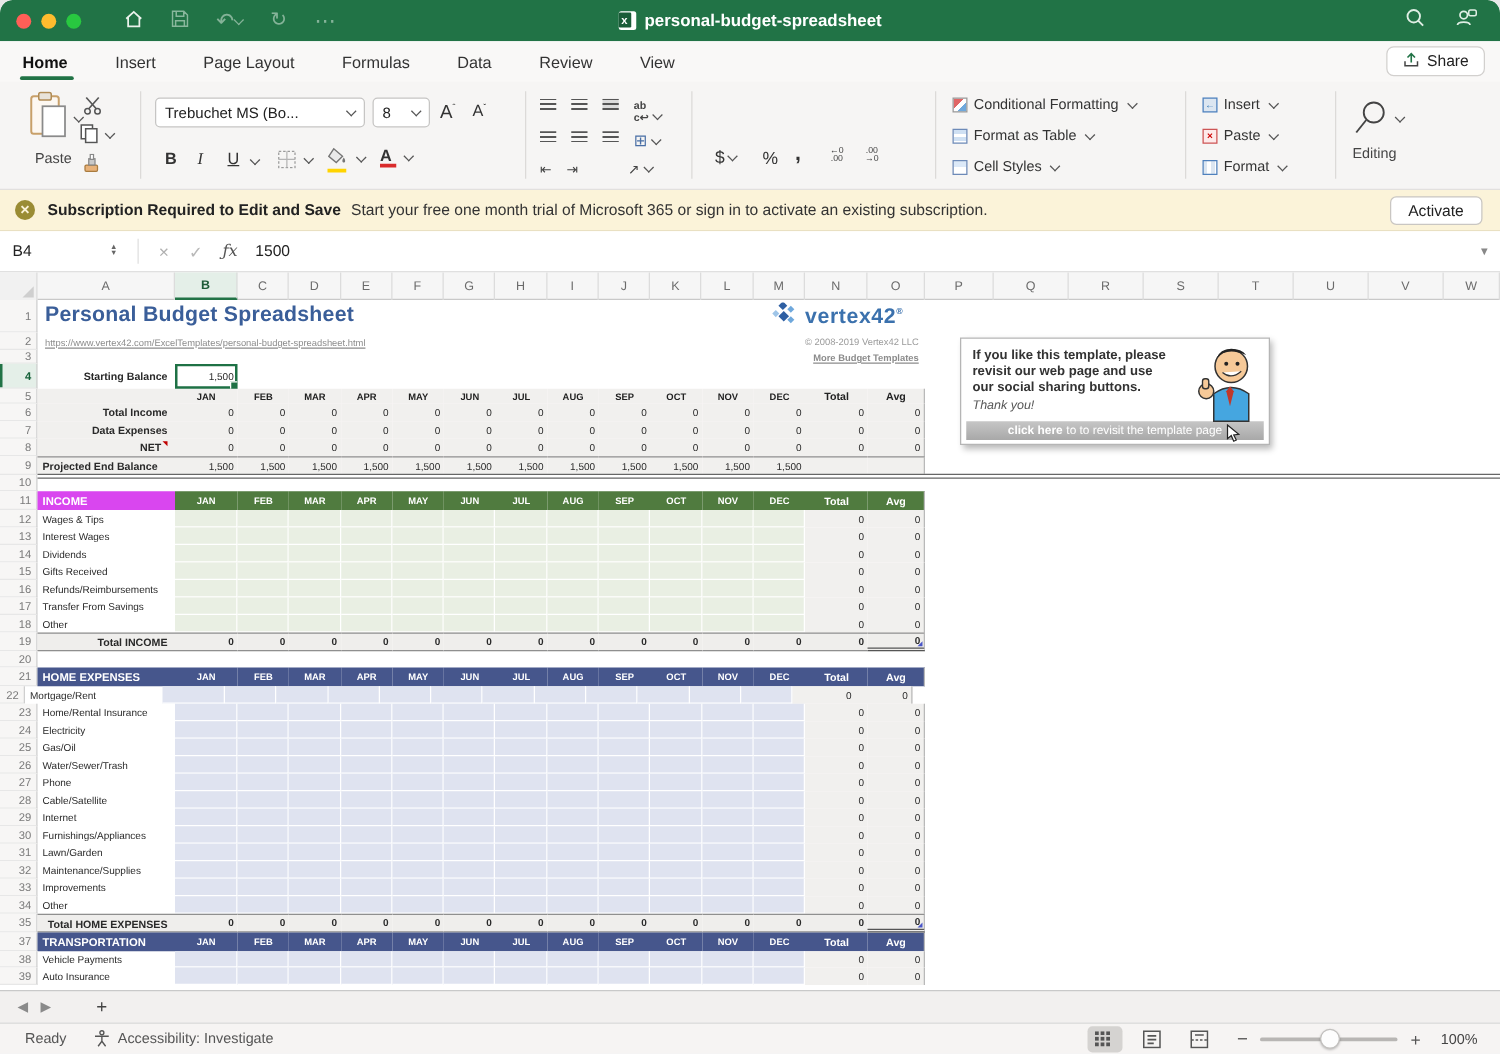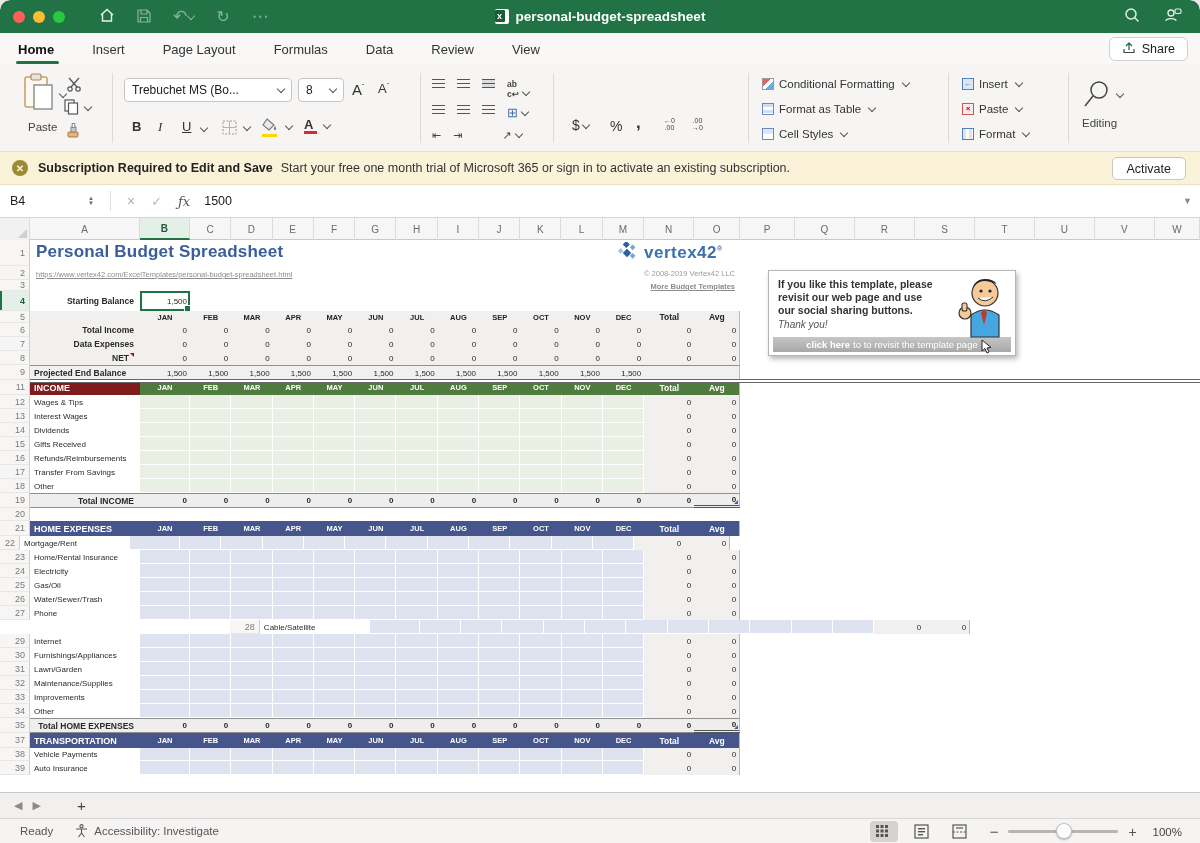--- a/index.html
+++ b/index.html
@@ -477,23 +477,26 @@
         <div class="cell g num bt" style="width: 41.3px;">1,500</div>
         <div class="cell g num bt" style="width: 41.3px;">1,500</div>
         <div class="cell g num bt" style="width: 41.3px;">1,500</div>
         <div class="cell g num bt" style="width: 41.3px;">1,500</div>
         <div class="cell g num bt" style="width: 41.3px;">1,500</div>
         <div class="cell g num bt" style="width: 41.3px;">1,500</div>
         <div class="cell g num bt" style="width: 41.3px;">1,500</div>
         <div class="cell g bt" style="width: 50px;"></div>
         <div class="cell g bt redge" style="width: 46px;"></div>
       </div>
+      <div class="grow" style="height: 13px;">
+        <div class="cell rn" style="width: 30px;">10</div>
+      </div>
       <div class="grow" style="height: 15px;">
         <div class="cell rn" style="width: 30px;">11</div>
-        <div class="cell sech lab" style="width: 110px; background: #7f1d1d; font-size: 9px;">INCOME</div>
+        <div class="cell sech lab" style="width: 110px; background: #d946ef; font-size: 9px;">INCOME</div>
         <div class="cell sech mh" style="width: 50px; background: rgb(80, 123, 63); color: rgb(255, 255, 255);">JAN</div>
         <div class="cell sech mh" style="width: 41.3px; background: rgb(80, 123, 63); color: rgb(255, 255, 255);">FEB</div>
         <div class="cell sech mh" style="width: 41.3px; background: rgb(80, 123, 63); color: rgb(255, 255, 255);">MAR</div>
         <div class="cell sech mh" style="width: 41.3px; background: rgb(80, 123, 63); color: rgb(255, 255, 255);">APR</div>
         <div class="cell sech mh" style="width: 41.3px; background: rgb(80, 123, 63); color: rgb(255, 255, 255);">MAY</div>
         <div class="cell sech mh" style="width: 41.3px; background: rgb(80, 123, 63); color: rgb(255, 255, 255);">JUN</div>
         <div class="cell sech mh" style="width: 41.3px; background: rgb(80, 123, 63); color: rgb(255, 255, 255);">JUL</div>
         <div class="cell sech mh" style="width: 41.3px; background: rgb(80, 123, 63); color: rgb(255, 255, 255);">AUG</div>
         <div class="cell sech mh" style="width: 41.3px; background: rgb(80, 123, 63); color: rgb(255, 255, 255);">SEP</div>
         <div class="cell sech mh" style="width: 41.3px; background: rgb(80, 123, 63); color: rgb(255, 255, 255);">OCT</div>
@@ -768,21 +771,21 @@
         <div class="cell " style="width: 41.3px; background: rgb(223, 227, 240); border-right: 1px solid rgb(255, 255, 255); border-bottom: 1px solid rgb(255, 255, 255);"></div>
         <div class="cell " style="width: 41.3px; background: rgb(223, 227, 240); border-right: 1px solid rgb(255, 255, 255); border-bottom: 1px solid rgb(255, 255, 255);"></div>
         <div class="cell " style="width: 41.3px; background: rgb(223, 227, 240); border-right: 1px solid rgb(255, 255, 255); border-bottom: 1px solid rgb(255, 255, 255);"></div>
         <div class="cell " style="width: 41.3px; background: rgb(223, 227, 240); border-right: 1px solid rgb(255, 255, 255); border-bottom: 1px solid rgb(255, 255, 255);"></div>
         <div class="cell " style="width: 41.3px; background: rgb(223, 227, 240); border-right: 1px solid rgb(255, 255, 255); border-bottom: 1px solid rgb(255, 255, 255);"></div>
         <div class="cell " style="width: 41.3px; background: rgb(223, 227, 240); border-right: 1px solid rgb(255, 255, 255); border-bottom: 1px solid rgb(255, 255, 255);"></div>
         <div class="cell " style="width: 41.3px; background: rgb(223, 227, 240); border-right: 1px solid rgb(255, 255, 255); border-bottom: 1px solid rgb(255, 255, 255);"></div>
         <div class="cell g num" style="width: 50px;">0</div>
         <div class="cell g num redge" style="width: 46px;">0</div>
       </div>
-      <div class="grow" style="height: 14px; justify-content: center;">
+      <div class="grow" style="height: 14px;">
         <div class="cell rn" style="width: 30px;">28</div>
         <div class="cell lab" style="width: 110px;">Cable/Satellite</div>
         <div class="cell " style="width: 50px; background: rgb(223, 227, 240); border-right: 1px solid rgb(255, 255, 255); border-bottom: 1px solid rgb(255, 255, 255);"></div>
         <div class="cell " style="width: 41.3px; background: rgb(223, 227, 240); border-right: 1px solid rgb(255, 255, 255); border-bottom: 1px solid rgb(255, 255, 255);"></div>
         <div class="cell " style="width: 41.3px; background: rgb(223, 227, 240); border-right: 1px solid rgb(255, 255, 255); border-bottom: 1px solid rgb(255, 255, 255);"></div>
         <div class="cell " style="width: 41.3px; background: rgb(223, 227, 240); border-right: 1px solid rgb(255, 255, 255); border-bottom: 1px solid rgb(255, 255, 255);"></div>
         <div class="cell " style="width: 41.3px; background: rgb(223, 227, 240); border-right: 1px solid rgb(255, 255, 255); border-bottom: 1px solid rgb(255, 255, 255);"></div>
         <div class="cell " style="width: 41.3px; background: rgb(223, 227, 240); border-right: 1px solid rgb(255, 255, 255); border-bottom: 1px solid rgb(255, 255, 255);"></div>
         <div class="cell " style="width: 41.3px; background: rgb(223, 227, 240); border-right: 1px solid rgb(255, 255, 255); border-bottom: 1px solid rgb(255, 255, 255);"></div>
         <div class="cell " style="width: 41.3px; background: rgb(223, 227, 240); border-right: 1px solid rgb(255, 255, 255); border-bottom: 1px solid rgb(255, 255, 255);"></div>

